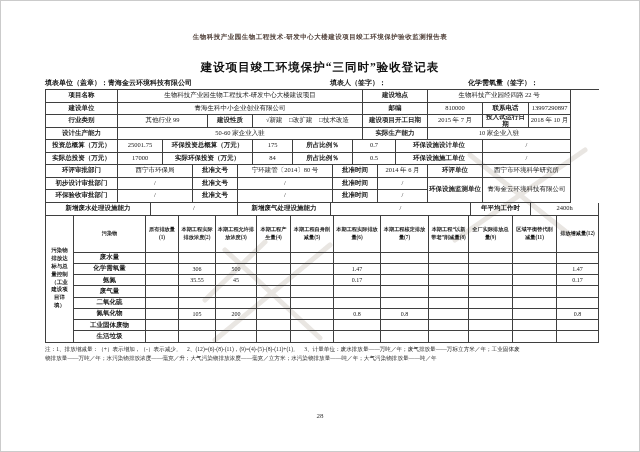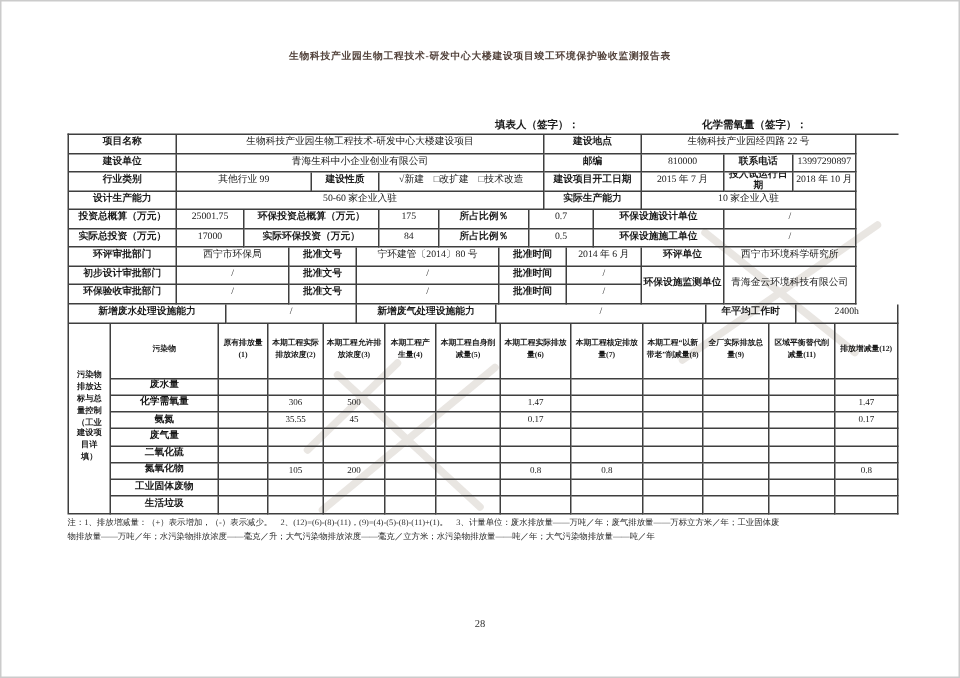--- a/index.html
+++ b/index.html
@@ -51,22 +51,24 @@
     <g stroke="#ded9d4" stroke-width="5" stroke-linecap="round" opacity="0.65" fill="none">
       <path d="M215 340 L330 245"></path>
         <path d="M225 250 L320 338"></path>
         <path d="M205 300 L265 242"></path>
       <path d="M455 240 L585 150"></path>
         <path d="M470 155 L570 235"></path>
     </g>
   </svg>
 
   <div class="doc-header">生物科技产业园生物工程技术-研发中心大楼建设项目竣工环境保护验收监测报告表</div>
+  <div class="form-title">建设项目竣工环境保护“三同时”验收登记表</div>
 
   <div class="meta">
+    <span class="m1">填表单位（盖章）：青海金云环境科技有限公司</span>
     <span class="m2">填表人（签字）：</span>
     <span class="m3">化学需氧量（签字）：</span>
   </div>
 
   <div class="tblwrap">
     <div id="t1">
       <div class="hrow">
         <div class="vcol" id="info-rows">
             <div class="tr">
               <div class="tc hd" style="width: 72px;">项目名称</div>

